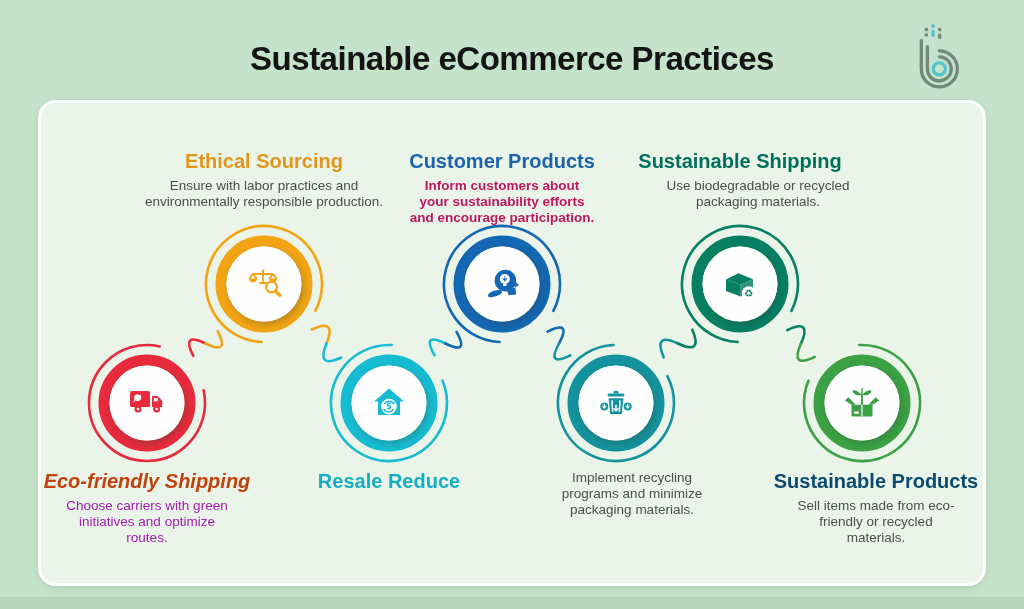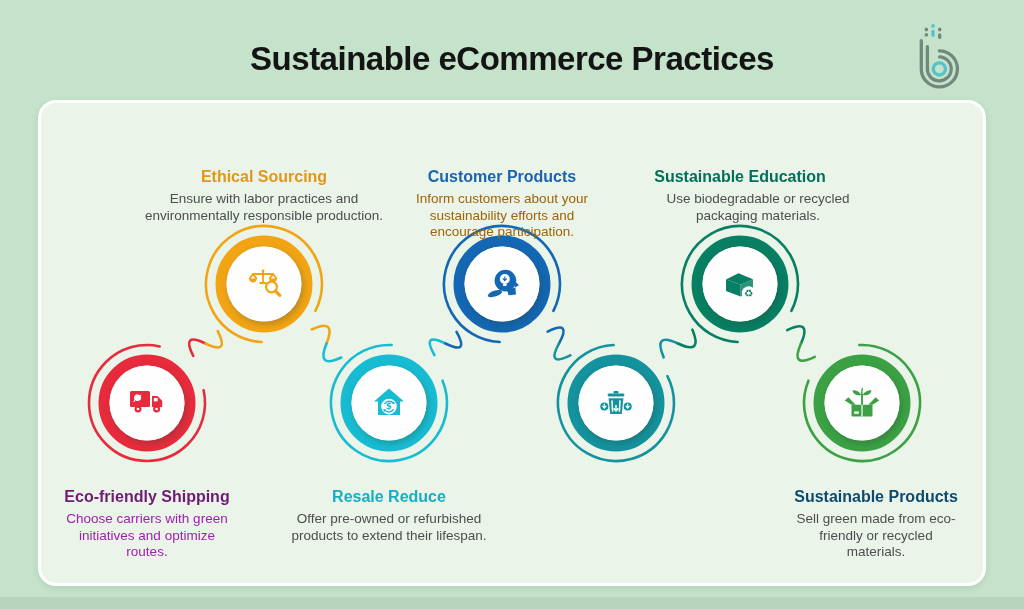--- a/index.html
+++ b/index.html
@@ -18,21 +18,21 @@
     background:#eaf4e9;border:3px solid #ffffff;border-radius:18px;
     box-sizing:border-box;
     box-shadow:0 2px 6px rgba(60,100,70,.12);
   }
   .footer-strip{
     position:absolute;left:0;bottom:0;width:1024px;height:12px;
     background:#b7d4bd;
   }
   #diagram-svg{position:absolute;left:0;top:0;width:1024px;height:609px;pointer-events:none;}
   .node-label{position:absolute;text-align:center;}
-  .node-title{font-size:16px;font-weight:bold;margin:18px 0 5px 0;line-height:1.15;}
+  .node-title{font-size:20px;font-weight:bold;margin:0 0 5px 0;line-height:1.15;}
   .node-desc{font-size:13.5px;line-height:1.2;color:#4d4d4d;margin:0 auto;}
 </style>
 </head>
 <body>
 
 <div class="page-title">Sustainable eCommerce Practices</div>
 
 <svg class="logo" viewBox="-22 -30 44 58">
   <g>
     <rect x="-10.5" y="-25" width="2.8" height="2.8" rx="1" fill="#71897c"></rect>
@@ -179,40 +179,40 @@
     <path d="M0,1 L0,-8.6" stroke="#3ba144" stroke-width="1.9" stroke-linecap="round"></path>
     <path d="M-0.6,-8 C-2.4,-11 -6,-13 -9.4,-12.6 C-9,-9 -5.4,-7 -0.6,-8 Z" fill="#3ba144"></path>
     <path d="M0.6,-8 C2.4,-11 6,-13 9.4,-12.6 C9,-9 5.4,-7 0.6,-8 Z" fill="#3ba144"></path>
     <path d="M0,-9 C-0.8,-11.6 0.8,-13.8 0,-15" stroke="#3ba144" stroke-width="1.4" fill="none"></path>
       </g>
     </g>
   </svg>
 
 <div id="labels">
     <div class="node-label" style="left: 32px; width: 230px; top: 470px;">
-      <div class="node-title" style="color: #701a75;">Eco-friendly Shipping</div>
+      <div class="node-title" style="color: #c2410c; font-style: italic;">Eco-friendly Shipping</div>
       <div class="node-desc" style="width: 180px; color: #a21caf;">Choose carriers with green initiatives and optimize routes.</div>
     </div>
     <div class="node-label" style="left: 135px; width: 258px; top: 150px;">
       <div class="node-title" style="color: rgb(226, 151, 28);">Ethical Sourcing</div>
       <div class="node-desc" style="width: 258px; color: rgb(77, 77, 77);">Ensure with labor practices and environmentally responsible production.</div>
     </div>
     <div class="node-label" style="left: 274px; width: 230px; top: 470px;">
       <div class="node-title" style="color: rgb(22, 174, 196);">Resale Reduce</div>
-      <div class="node-desc" style="width: 206px; color: rgb(77, 77, 77);">Offer pre-owned or refurbished products to extend their lifespan.</div>
     </div>
     <div class="node-label" style="left: 387px; width: 230px; top: 150px;">
       <div class="node-title" style="color: rgb(28, 99, 173);">Customer Products</div>
-      <div class="node-desc" style="width: 186px; color: #a16207;">Inform customers about your sustainability efforts and encourage participation.</div>
+      <div class="node-desc" style="width: 186px; color: #be185d; font-weight: bold;">Inform customers about your sustainability efforts and encourage participation.</div>
     </div>
     <div class="node-label" style="left: 517px; width: 230px; top: 470px;">
+      <div class="node-desc" style="width: 152px; color: rgb(77, 77, 77);">Implement recycling programs and minimize packaging materials.</div>
     </div>
     <div class="node-label" style="left: 625px; width: 230px; top: 150px;">
-      <div class="node-title" style="color: rgb(0, 112, 90);">Sustainable Education</div>
+      <div class="node-title" style="color: rgb(0, 112, 90);">Sustainable Shipping</div>
       <div class="node-desc" style="width: 198px; color: rgb(77, 77, 77); margin-left: 34px;">Use biodegradable or recycled packaging materials.</div>
     </div>
     <div class="node-label" style="left: 761px; width: 230px; top: 470px;">
       <div class="node-title" style="color: #0c4a6e;">Sustainable Products</div>
-      <div class="node-desc" style="width: 174px; color: rgb(77, 77, 77);">Sell green made from eco-friendly or recycled materials.</div>
+      <div class="node-desc" style="width: 174px; color: rgb(77, 77, 77);">Sell items made from eco-friendly or recycled materials.</div>
     </div>
   </div>
 
 <div class="footer-strip"></div>
 
 </body></html>

